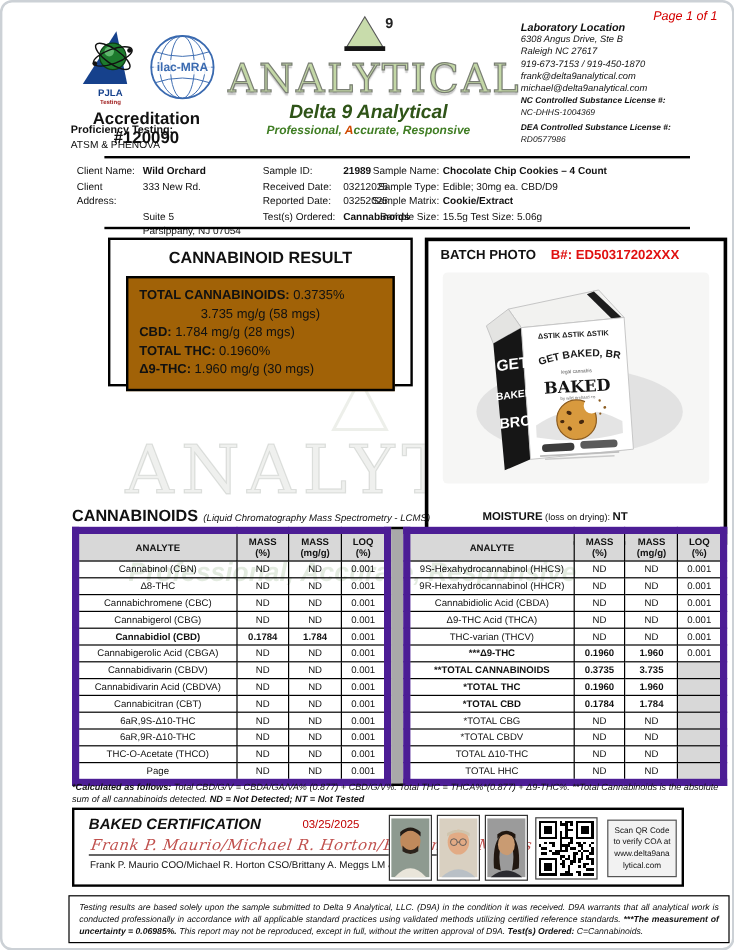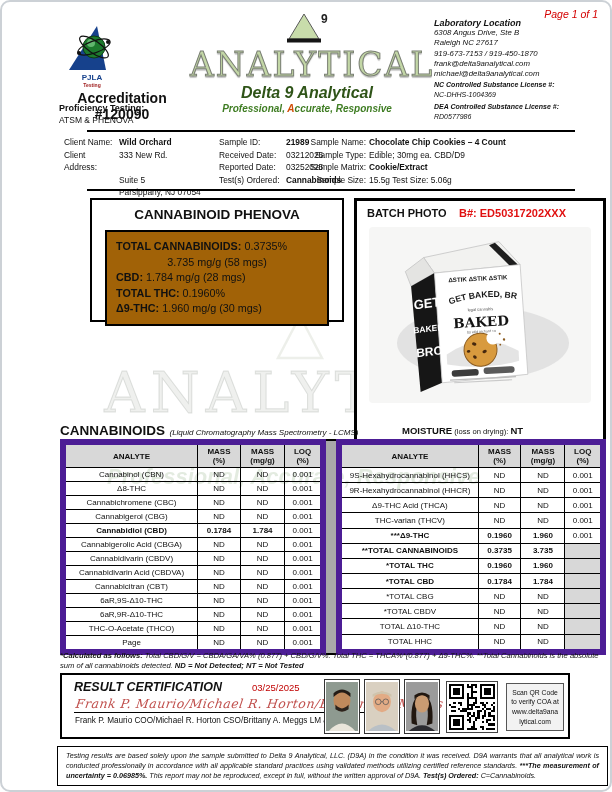--- a/index.html
+++ b/index.html
@@ -120,20 +120,32 @@
       <circle cx="27" cy="21" r="4" fill="#7fd18a" opacity="0.7"></circle>
       <ellipse cx="30" cy="25" rx="17" ry="6" fill="none" stroke="#111" stroke-width="1.2" transform="rotate(-20 30 25)"></ellipse>
       <ellipse cx="30" cy="25" rx="17" ry="6" fill="none" stroke="#111" stroke-width="1.2" transform="rotate(35 30 25)"></ellipse>
       <circle cx="44" cy="20" r="2" fill="#111"></circle>
       <circle cx="15" cy="31" r="2" fill="#111"></circle>
       <text x="28" y="58" text-anchor="middle" font-size="8" font-weight="bold" fill="#16418c">PJLA</text>
       <text x="28" y="65" text-anchor="middle" font-size="5" font-weight="bold" fill="#a02020">Testing</text>
     </svg>
   </div>
 
+  <div class="abs" style="top:26px;left:122px;">
+    <svg width="56" height="56" viewBox="0 0 56 56">
+      <circle cx="28" cy="28" r="26" fill="#fff" stroke="#3a6ab0" stroke-width="1.5"></circle>
+      <ellipse cx="28" cy="28" rx="10" ry="26" fill="none" stroke="#3a6ab0" stroke-width="0.8"></ellipse>
+      <ellipse cx="28" cy="28" rx="19" ry="26" fill="none" stroke="#3a6ab0" stroke-width="0.8"></ellipse>
+      <line x1="2" y1="28" x2="54" y2="28" stroke="#3a6ab0" stroke-width="0.8"></line>
+      <path d="M5,15 Q28,23 51,15" fill="none" stroke="#3a6ab0" stroke-width="0.8"></path>
+      <path d="M5,41 Q28,33 51,41" fill="none" stroke="#3a6ab0" stroke-width="0.8"></path>
+      <rect x="4" y="22" width="48" height="12" fill="#fff" opacity="0.85"></rect>
+      <text x="28" y="31.5" text-anchor="middle" font-size="10" font-weight="bold" fill="#3a6ab0">ilac-MRA</text>
+    </svg>
+  </div>
 
   <div class="abs accred">Accreditation #120090</div>
   <div class="abs prof-t">Proficiency Testing:</div>
   <div class="abs prof-v">ATSM &amp; PHENOVA</div>
 
   <div class="abs center-logo">
     <div>
       <svg width="42" height="32" viewBox="0 0 42 32">
         <polygon points="18,2 33,27 3,27" fill="#c8dcab" stroke="#5a5a5a" stroke-width="1"></polygon>
         <line x1="1" y1="28.5" x2="35" y2="28.5" stroke="#151515" stroke-width="4"></line>
@@ -213,21 +225,21 @@
     </div>
     <div class="cl-line">
       <span class="cl-l">Sample Size:</span>
       <span class="cl-v">15.5g  Test Size: 5.06g</span>
     </div>
   </div>
 
   <div class="abs hr2"></div>
 
   <div class="abs sum-box">
-    <div class="sum-title">CANNABINOID PHENOVA</div>
+    <div class="sum-title">CANNABINOID RESULT</div>
     <div class="sum-inner">
       <div class="sline">
         <span class="sl">TOTAL CANNABINOIDS:</span>
         <span class="sv">0.3735%</span>
       </div>
       <div class="sline center">
         <span class="sl"></span>
         <span class="sv">3.735 mg/g (58 mgs)</span>
       </div>
       <div class="sline">
@@ -425,20 +437,26 @@
           <td class="mg">ND</td>
           <td class="lq">0.001</td>
         </tr>
         <tr>
           <td class="ana">9R-Hexahydrocannabinol (HHCR)</td>
           <td class="pc">ND</td>
           <td class="mg">ND</td>
           <td class="lq">0.001</td>
         </tr>
         <tr>
+          <td class="ana">Cannabidiolic Acid (CBDA)</td>
+          <td class="pc">ND</td>
+          <td class="mg">ND</td>
+          <td class="lq">0.001</td>
+        </tr>
+        <tr>
           <td class="ana">Δ9-THC Acid (THCA)</td>
           <td class="pc">ND</td>
           <td class="mg">ND</td>
           <td class="lq">0.001</td>
         </tr>
         <tr>
           <td class="ana">THC-varian (THCV)</td>
           <td class="pc">ND</td>
           <td class="mg">ND</td>
           <td class="lq">0.001</td>
@@ -495,21 +513,21 @@
     </table>
   </div>
 
   <div class="abs footnote">
     <span class="fb">*Calculated as follows:</span>
     <span> Total CBD/G/V = CBDA/GA/VA% (0.877) + CBD/G/V%.  Total THC = THCA%*(0.877) + Δ9-THC%. **Total Cannabinoids is the absolute sum of all cannabinoids detected. </span>
     <span class="fb">ND = Not Detected; NT = Not Tested</span>
   </div>
 
   <div class="abs cert-box">
-    <div class="cert-title">RESULT CERTIFICATION</div>
+    <div class="cert-title">BAKED CERTIFICATION</div>
     <div class="cert-date">03/25/2025</div>
     <div class="signature">Frank P. Maurio/Michael R. Horton/Brittany A. Meggs</div>
     <div class="sig-line"></div>
     <div class="signers">Frank P. Maurio COO/Michael R. Horton CSO/Brittany A. Meggs LM &amp; Date</div>
 
     <div class="photo p1">
       <svg viewBox="0 0 34 52">
         <rect width="34" height="52" fill="#8e9a90"></rect>
         <path d="M3,52 Q17,36 31,52 Z" fill="#e9e5da"></path>
         <ellipse cx="17" cy="20" rx="9" ry="11" fill="#c08a5c"></ellipse>

